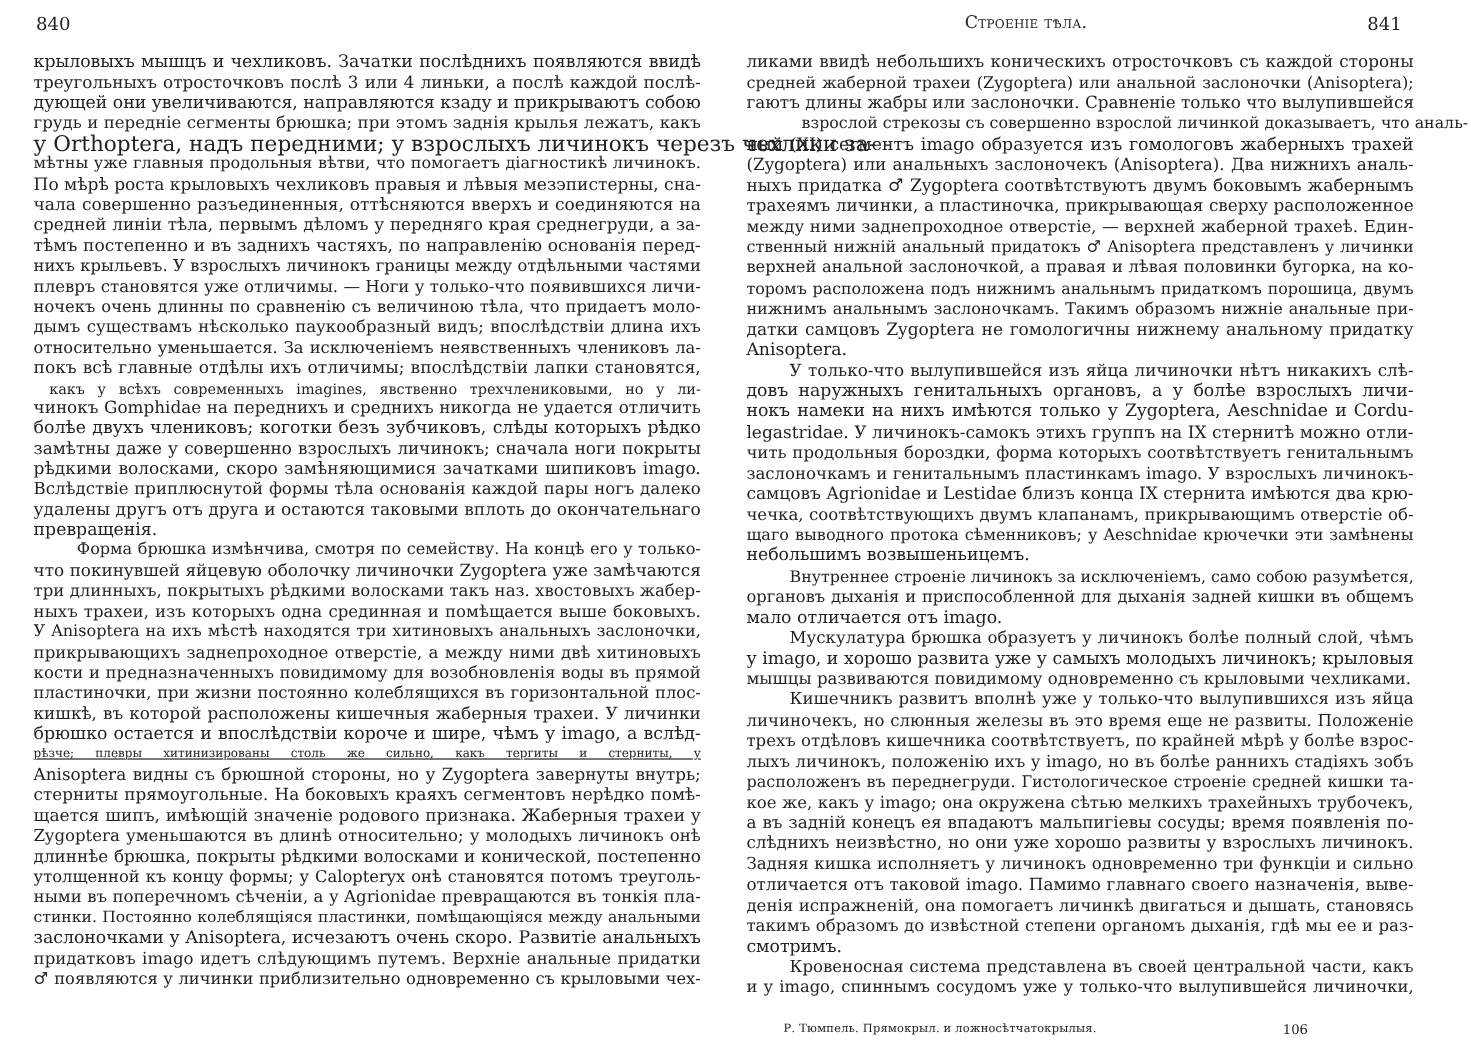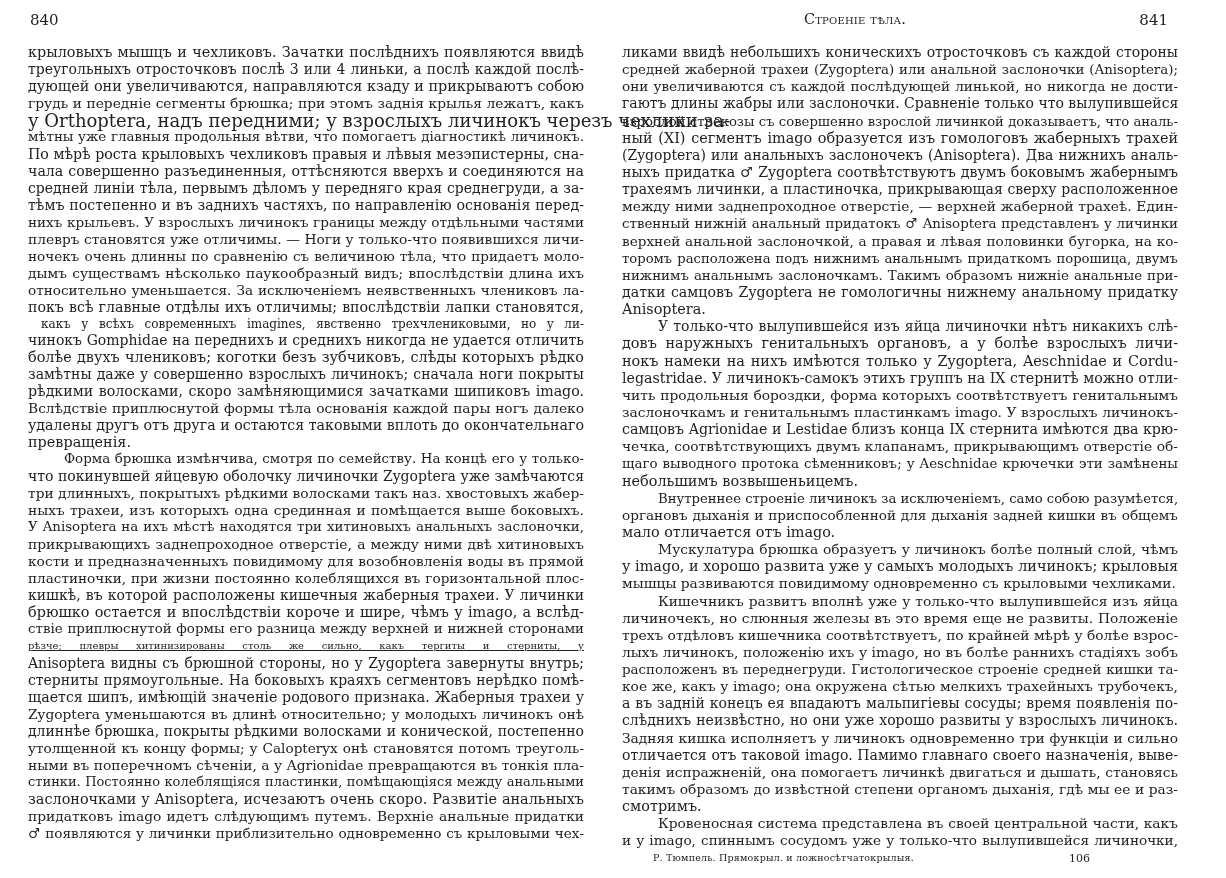--- a/index.html
+++ b/index.html
@@ -57,21 +57,20 @@
       <span class="line indent" style="height: 16.9787px; line-height: 16.9787px; font-size: 13.4px; display: block;">Форма брюшка измѣнчива, смотря по семейству. На концѣ его у только-</span>
       <span class="line" style="height: 16.9787px; line-height: 16.9787px; font-size: 14px; display: block;">что покинувшей яйцевую оболочку личиночки Zygoptera уже замѣчаются</span>
       <span class="line" style="height: 16.9787px; line-height: 16.9787px; font-size: 13.8px; display: block;">три длинныхъ, покрытыхъ рѣдкими волосками такъ наз. хвостовыхъ жабер-</span>
       <span class="line" style="height: 16.9787px; line-height: 16.9787px; font-size: 13.8px; display: block;">ныхъ трахеи, изъ которыхъ одна срединная и помѣщается выше боковыхъ.</span>
       <span class="line" style="height: 16.9787px; line-height: 16.9787px; font-size: 13.4px; display: block;">У Anisoptera на ихъ мѣстѣ находятся три хитиновыхъ анальныхъ заслоночки,</span>
       <span class="line" style="height: 16.9787px; line-height: 16.9787px; font-size: 13.8px; display: block;">прикрывающихъ заднепроходное отверстіе, а между ними двѣ хитиновыхъ</span>
       <span class="line" style="height: 16.9787px; line-height: 16.9787px; font-size: 13.8px; display: block;">кости и предназначенныхъ повидимому для возобновленія воды въ прямой</span>
       <span class="line" style="height: 16.9787px; line-height: 16.9787px; font-size: 13.6px; display: block;">пластиночки, при жизни постоянно колеблящихся въ горизонтальной плос-</span>
       <span class="line" style="height: 16.9787px; line-height: 16.9787px; font-size: 14px; display: block;">кишкѣ, въ которой расположены кишечныя жаберныя трахеи. У личинки</span>
       <span class="line" style="height: 16.9787px; line-height: 16.9787px; font-size: 14.4px; display: block;">брюшко остается и впослѣдствіи короче и шире, чѣмъ у imago, а вслѣд-</span>
-      <span class="line" style="height: 16.9787px; line-height: 16.9787px; font-size: 13.4px; display: block;">ствіе приплюснутой формы его разница между верхней и нижней сторонами</span>
       <span class="line" style="height: 16.9787px; line-height: 16.9787px; font-size: 10px; display: block; text-decoration: underline;">рѣзче; плевры хитинизированы столь же сильно, какъ тергиты и стерниты, у</span>
       <span class="line" style="height: 16.9787px; line-height: 16.9787px; font-size: 14px; display: block;">Anisoptera видны съ брюшной стороны, но у Zygoptera завернуты внутрь;</span>
       <span class="line" style="height: 16.9787px; line-height: 16.9787px; font-size: 14px; display: block;">стерниты прямоугольные. На боковыхъ краяхъ сегментовъ нерѣдко помѣ-</span>
       <span class="line" style="height: 16.9787px; line-height: 16.9787px; font-size: 14.2px; display: block;">щается шипъ, имѣющій значеніе родового признака. Жаберныя трахеи у</span>
       <span class="line" style="height: 16.9787px; line-height: 16.9787px; font-size: 13.8px; display: block;">Zygoptera уменьшаются въ длинѣ относительно; у молодыхъ личинокъ онѣ</span>
       <span class="line" style="height: 16.9787px; line-height: 16.9787px; font-size: 14px; display: block;">длиннѣе брюшка, покрыты рѣдкими волосками и конической, постепенно</span>
       <span class="line" style="height: 16.9787px; line-height: 16.9787px; font-size: 13.6px; display: block;">утолщенной къ концу формы; у Calopteryx онѣ становятся потомъ треуголь-</span>
       <span class="line" style="height: 16.9787px; line-height: 16.9787px; font-size: 13.8px; display: block;">ными въ поперечномъ сѣченіи, а у Agrionidae превращаются въ тонкія пла-</span>
       <span class="line" style="height: 16.9787px; line-height: 16.9787px; font-size: 13px; display: block;">стинки. Постоянно колеблящіяся пластинки, помѣщающіяся между анальными</span>
       <span class="line" style="height: 16.9787px; line-height: 16.9787px; font-size: 14.4px; display: block;">заслоночками у Anisoptera, исчезаютъ очень скоро. Развитіе анальныхъ</span>
@@ -79,23 +78,22 @@
       <span class="line" style="height: 16.9787px; line-height: 16.9787px; font-size: 13.6px; display: block;">♂ появляются у личинки приблизительно одновременно съ крыловыми чех-</span>
     </div>
 </div>
 
 <div class="page right">
   <div class="running-head">Строеніе тѣла.</div>
   <div class="pgnum">841</div>
   <div class="body-text" id="right-body">
       <span class="line" style="height: 17.1489px; line-height: 17.1489px; font-size: 14px; display: block;">ликами ввидѣ небольшихъ коническихъ отросточковъ съ каждой стороны</span>
       <span class="line" style="height: 17.1489px; line-height: 17.1489px; font-size: 13.4px; display: block;">средней жаберной трахеи (Zygoptera) или анальной заслоночки (Anisoptera);</span>
-      <span class="line" style="height: 17.1489px; line-height: 17.1489px; font-size: 13.6px; display: block;">они увеличиваются съ каждой послѣдующей линькой, но никогда не дости-</span>
       <span class="line" style="height: 17.1489px; line-height: 17.1489px; font-size: 14px; display: block;">гаютъ длины жабры или заслоночки. Сравненіе только что вылупившейся</span>
-      <span class="line" style="height: 17.1489px; line-height: 17.1489px; font-size: 13.2px; display: block;">взрослой стрекозы съ совершенно взрослой личинкой доказываетъ, что аналь-</span>
+      <span class="line" style="height: 17.1489px; line-height: 17.1489px; font-size: 13.2px; display: block; margin-left: 46px;">взрослой стрекозы съ совершенно взрослой личинкой доказываетъ, что аналь-</span>
       <span class="line" style="height: 17.1489px; line-height: 17.1489px; font-size: 14.4px; display: block;">ный (XI) сегментъ imago образуется изъ гомологовъ жаберныхъ трахей</span>
       <span class="line" style="height: 17.1489px; line-height: 17.1489px; font-size: 14px; display: block;">(Zygoptera) или анальныхъ заслоночекъ (Anisoptera). Два нижнихъ аналь-</span>
       <span class="line" style="height: 17.1489px; line-height: 17.1489px; font-size: 14.2px; display: block;">ныхъ придатка ♂ Zygoptera соотвѣтствуютъ двумъ боковымъ жабернымъ</span>
       <span class="line" style="height: 17.1489px; line-height: 17.1489px; font-size: 14px; display: block;">трахеямъ личинки, а пластиночка, прикрывающая сверху расположенное</span>
       <span class="line" style="height: 17.1489px; line-height: 17.1489px; font-size: 13.8px; display: block;">между ними заднепроходное отверстіе, — верхней жаберной трахеѣ. Един-</span>
       <span class="line" style="height: 17.1489px; line-height: 17.1489px; font-size: 13.4px; display: block;">ственный нижній анальный придатокъ ♂ Anisoptera представленъ у личинки</span>
       <span class="line" style="height: 17.1489px; line-height: 17.1489px; font-size: 13.6px; display: block;">верхней анальной заслоночкой, а правая и лѣвая половинки бугорка, на ко-</span>
       <span class="line" style="height: 17.1489px; line-height: 17.1489px; font-size: 13.2px; display: block;">торомъ расположена подъ нижнимъ анальнымъ придаткомъ порошица, двумъ</span>
       <span class="line" style="height: 17.1489px; line-height: 17.1489px; font-size: 13.4px; display: block;">нижнимъ анальнымъ заслоночкамъ. Такимъ образомъ нижніе анальные при-</span>
       <span class="line" style="height: 17.1489px; line-height: 17.1489px; font-size: 14.2px; display: block;">датки самцовъ Zygoptera не гомологичны нижнему анальному придатку</span>
@@ -109,21 +107,21 @@
       <span class="line" style="height: 17.1489px; line-height: 17.1489px; font-size: 14.2px; display: block;">самцовъ Agrionidae и Lestidae близъ конца IX стернита имѣются два крю-</span>
       <span class="line" style="height: 17.1489px; line-height: 17.1489px; font-size: 13.8px; display: block;">чечка, соотвѣтствующихъ двумъ клапанамъ, прикрывающимъ отверстіе об-</span>
       <span class="line" style="height: 17.1489px; line-height: 17.1489px; font-size: 13.4px; display: block;">щаго выводного протока сѣменниковъ; у Aeschnidae крючечки эти замѣнены</span>
       <span class="line last" style="height: 17.1489px; line-height: 17.1489px; font-size: 14.4px; display: block;">небольшимъ возвышеньицемъ.</span>
       <span class="line indent" style="height: 17.1489px; line-height: 17.1489px; font-size: 13.2px; display: block;">Внутреннее строеніе личинокъ за исключеніемъ, само собою разумѣется,</span>
       <span class="line" style="height: 17.1489px; line-height: 17.1489px; font-size: 13.6px; display: block;">органовъ дыханія и приспособленной для дыханія задней кишки въ общемъ</span>
       <span class="line last" style="height: 17.1489px; line-height: 17.1489px; font-size: 14.4px; display: block;">мало отличается отъ imago.</span>
       <span class="line indent" style="height: 17.1489px; line-height: 17.1489px; font-size: 13.8px; display: block;">Мускулатура брюшка образуетъ у личинокъ болѣе полный слой, чѣмъ</span>
       <span class="line" style="height: 17.1489px; line-height: 17.1489px; font-size: 14.4px; display: block;">у imago, и хорошо развита уже у самыхъ молодыхъ личинокъ; крыловыя</span>
       <span class="line last" style="height: 17.1489px; line-height: 17.1489px; font-size: 13.8px; display: block;">мышцы развиваются повидимому одновременно съ крыловыми чехликами.</span>
-      <span class="line indent" style="height: 17.1489px; line-height: 17.1489px; font-size: 13.8px; display: block;">Кишечникъ развитъ вполнѣ уже у только-что вылупившейся изъ яйца</span>
+      <span class="line indent" style="height: 17.1489px; line-height: 17.1489px; font-size: 13.8px; display: block;">Кишечникъ развитъ вполнѣ уже у только-что вылупившихся изъ яйца</span>
       <span class="line" style="height: 17.1489px; line-height: 17.1489px; font-size: 13.8px; display: block;">личиночекъ, но слюнныя железы въ это время еще не развиты. Положеніе</span>
       <span class="line" style="height: 17.1489px; line-height: 17.1489px; font-size: 13.8px; display: block;">трехъ отдѣловъ кишечника соотвѣтствуетъ, по крайней мѣрѣ у болѣе взрос-</span>
       <span class="line" style="height: 17.1489px; line-height: 17.1489px; font-size: 13.8px; display: block;">лыхъ личинокъ, положенію ихъ у imago, но въ болѣе раннихъ стадіяхъ зобъ</span>
       <span class="line" style="height: 17.1489px; line-height: 17.1489px; font-size: 13.4px; display: block;">расположенъ въ переднегруди. Гистологическое строеніе средней кишки та-</span>
       <span class="line" style="height: 17.1489px; line-height: 17.1489px; font-size: 13.8px; display: block;">кое же, какъ у imago; она окружена сѣтью мелкихъ трахейныхъ трубочекъ,</span>
       <span class="line" style="height: 17.1489px; line-height: 17.1489px; font-size: 14px; display: block;">а въ задній конецъ ея впадаютъ мальпигіевы сосуды; время появленія по-</span>
       <span class="line" style="height: 17.1489px; line-height: 17.1489px; font-size: 14px; display: block;">слѣднихъ неизвѣстно, но они уже хорошо развиты у взрослыхъ личинокъ.</span>
       <span class="line" style="height: 17.1489px; line-height: 17.1489px; font-size: 13.8px; display: block;">Задняя кишка исполняетъ у личинокъ одновременно три функціи и сильно</span>
       <span class="line" style="height: 17.1489px; line-height: 17.1489px; font-size: 14px; display: block;">отличается отъ таковой imago. Памимо главнаго своего назначенія, выве-</span>
       <span class="line" style="height: 17.1489px; line-height: 17.1489px; font-size: 13.8px; display: block;">денія испражненій, она помогаетъ личинкѣ двигаться и дышать, становясь</span>

